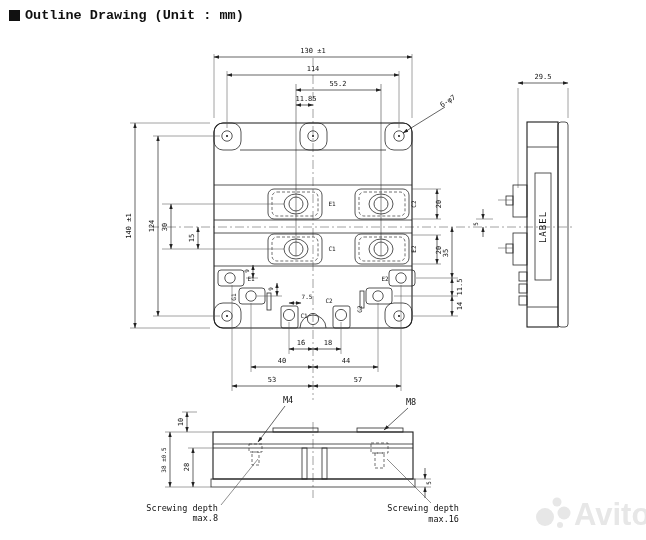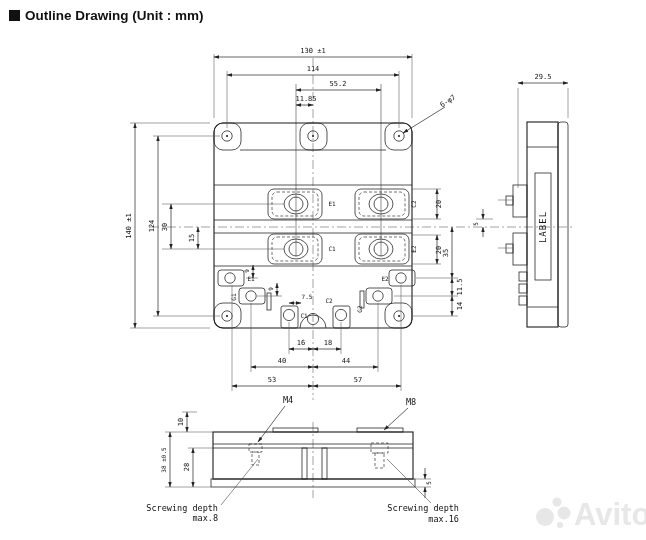--- a/index.html
+++ b/index.html
@@ -1,19 +1,19 @@
 <!DOCTYPE html>
 <html><head>
 <meta charset="utf-8">
 <style>
   html,body{margin:0;padding:0;background:#f4f4f2;}
   #canvas{position:relative;width:646px;height:540px;background:#ffffff;overflow:hidden;
           font-family:"Liberation Sans",sans-serif;}
   #hdr{position:absolute;left:9px;top:8px;display:flex;align-items:center;gap:5px;
-       font-weight:bold;font-size:13.5px;color:#111;}
+       font-weight:bold;font-size:13.5px;color:#111;font-family:Liberation Mono, monospace;}
   #hdr .sq{width:11px;height:11px;background:#111;display:inline-block;}
   svg{position:absolute;left:0;top:0;}
   .ol{fill:none;stroke:#1c1c1c;stroke-width:1.1;}
   .ol2{fill:none;stroke:#2a2a2a;stroke-width:0.8;}
   .thin{fill:none;stroke:#444;stroke-width:0.6;}
   .dim{fill:none;stroke:#222;stroke-width:0.7;marker-start:url(#arr);marker-end:url(#arr);}
   .dima{fill:none;stroke:#222;stroke-width:0.7;marker-end:url(#arr);}
   .ext{fill:none;stroke:#555;stroke-width:0.55;}
   .cl{fill:none;stroke:#555;stroke-width:0.55;stroke-dasharray:9 3 2 3;}
   .hid{fill:none;stroke:#333;stroke-width:0.7;stroke-dasharray:3 2;}

